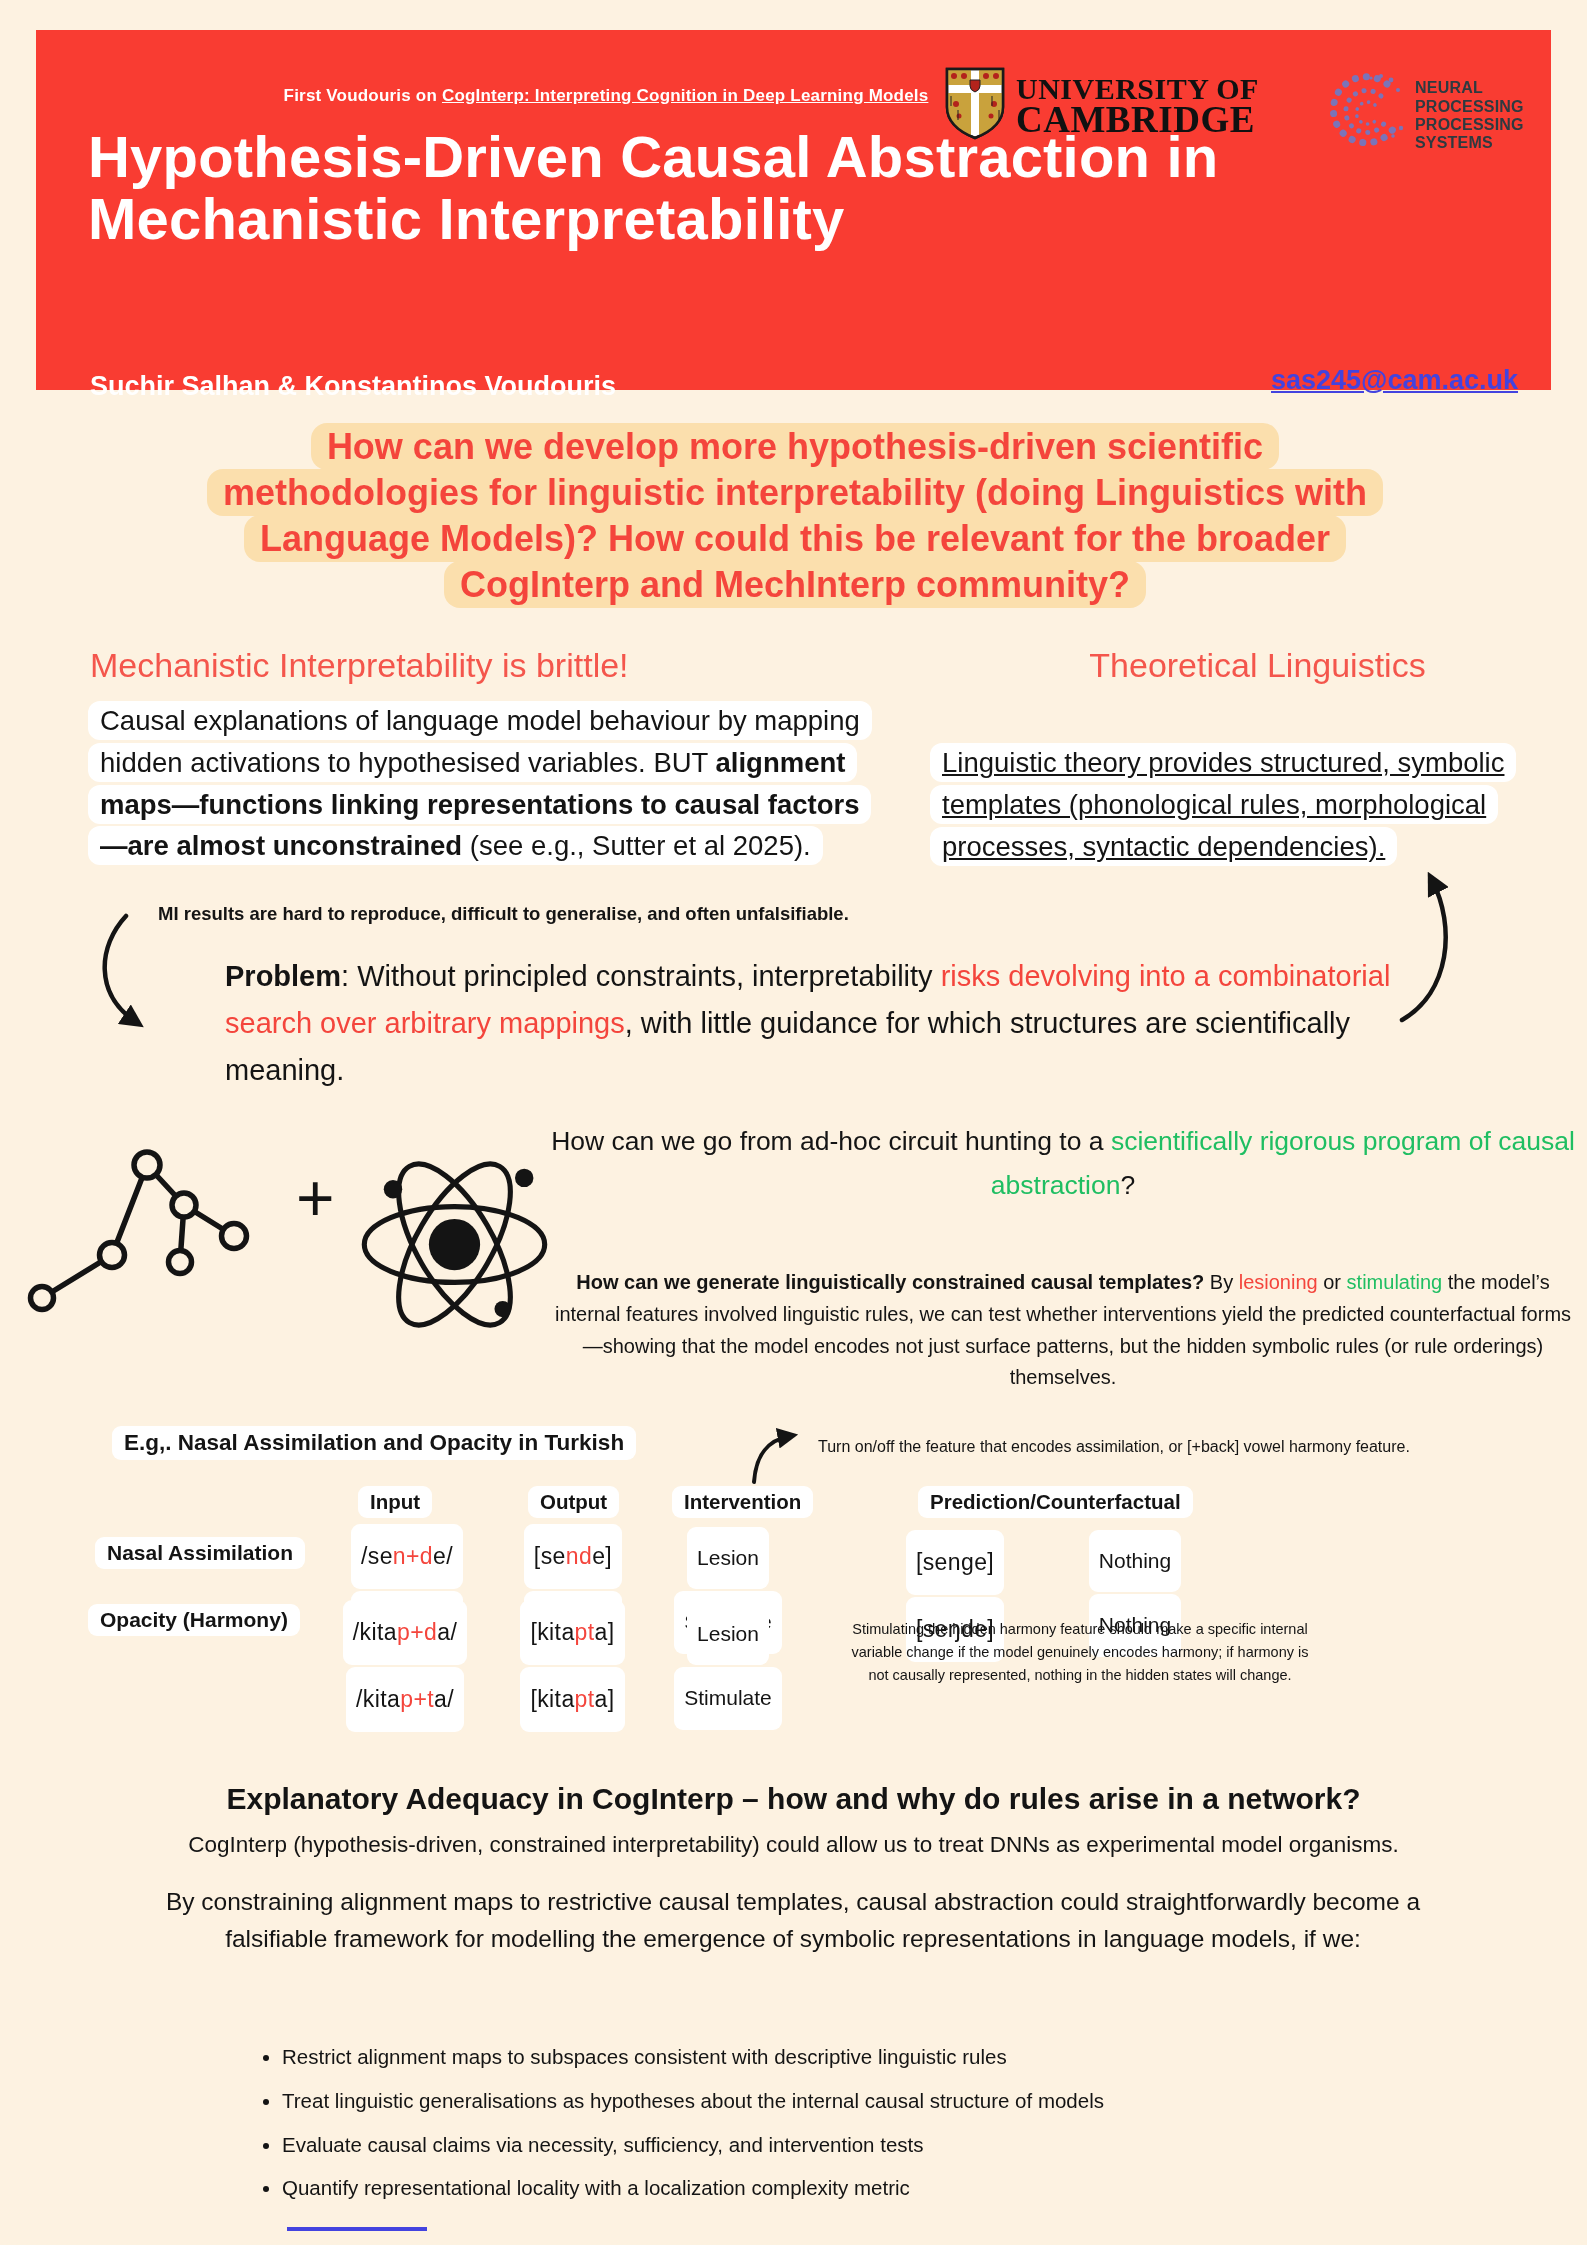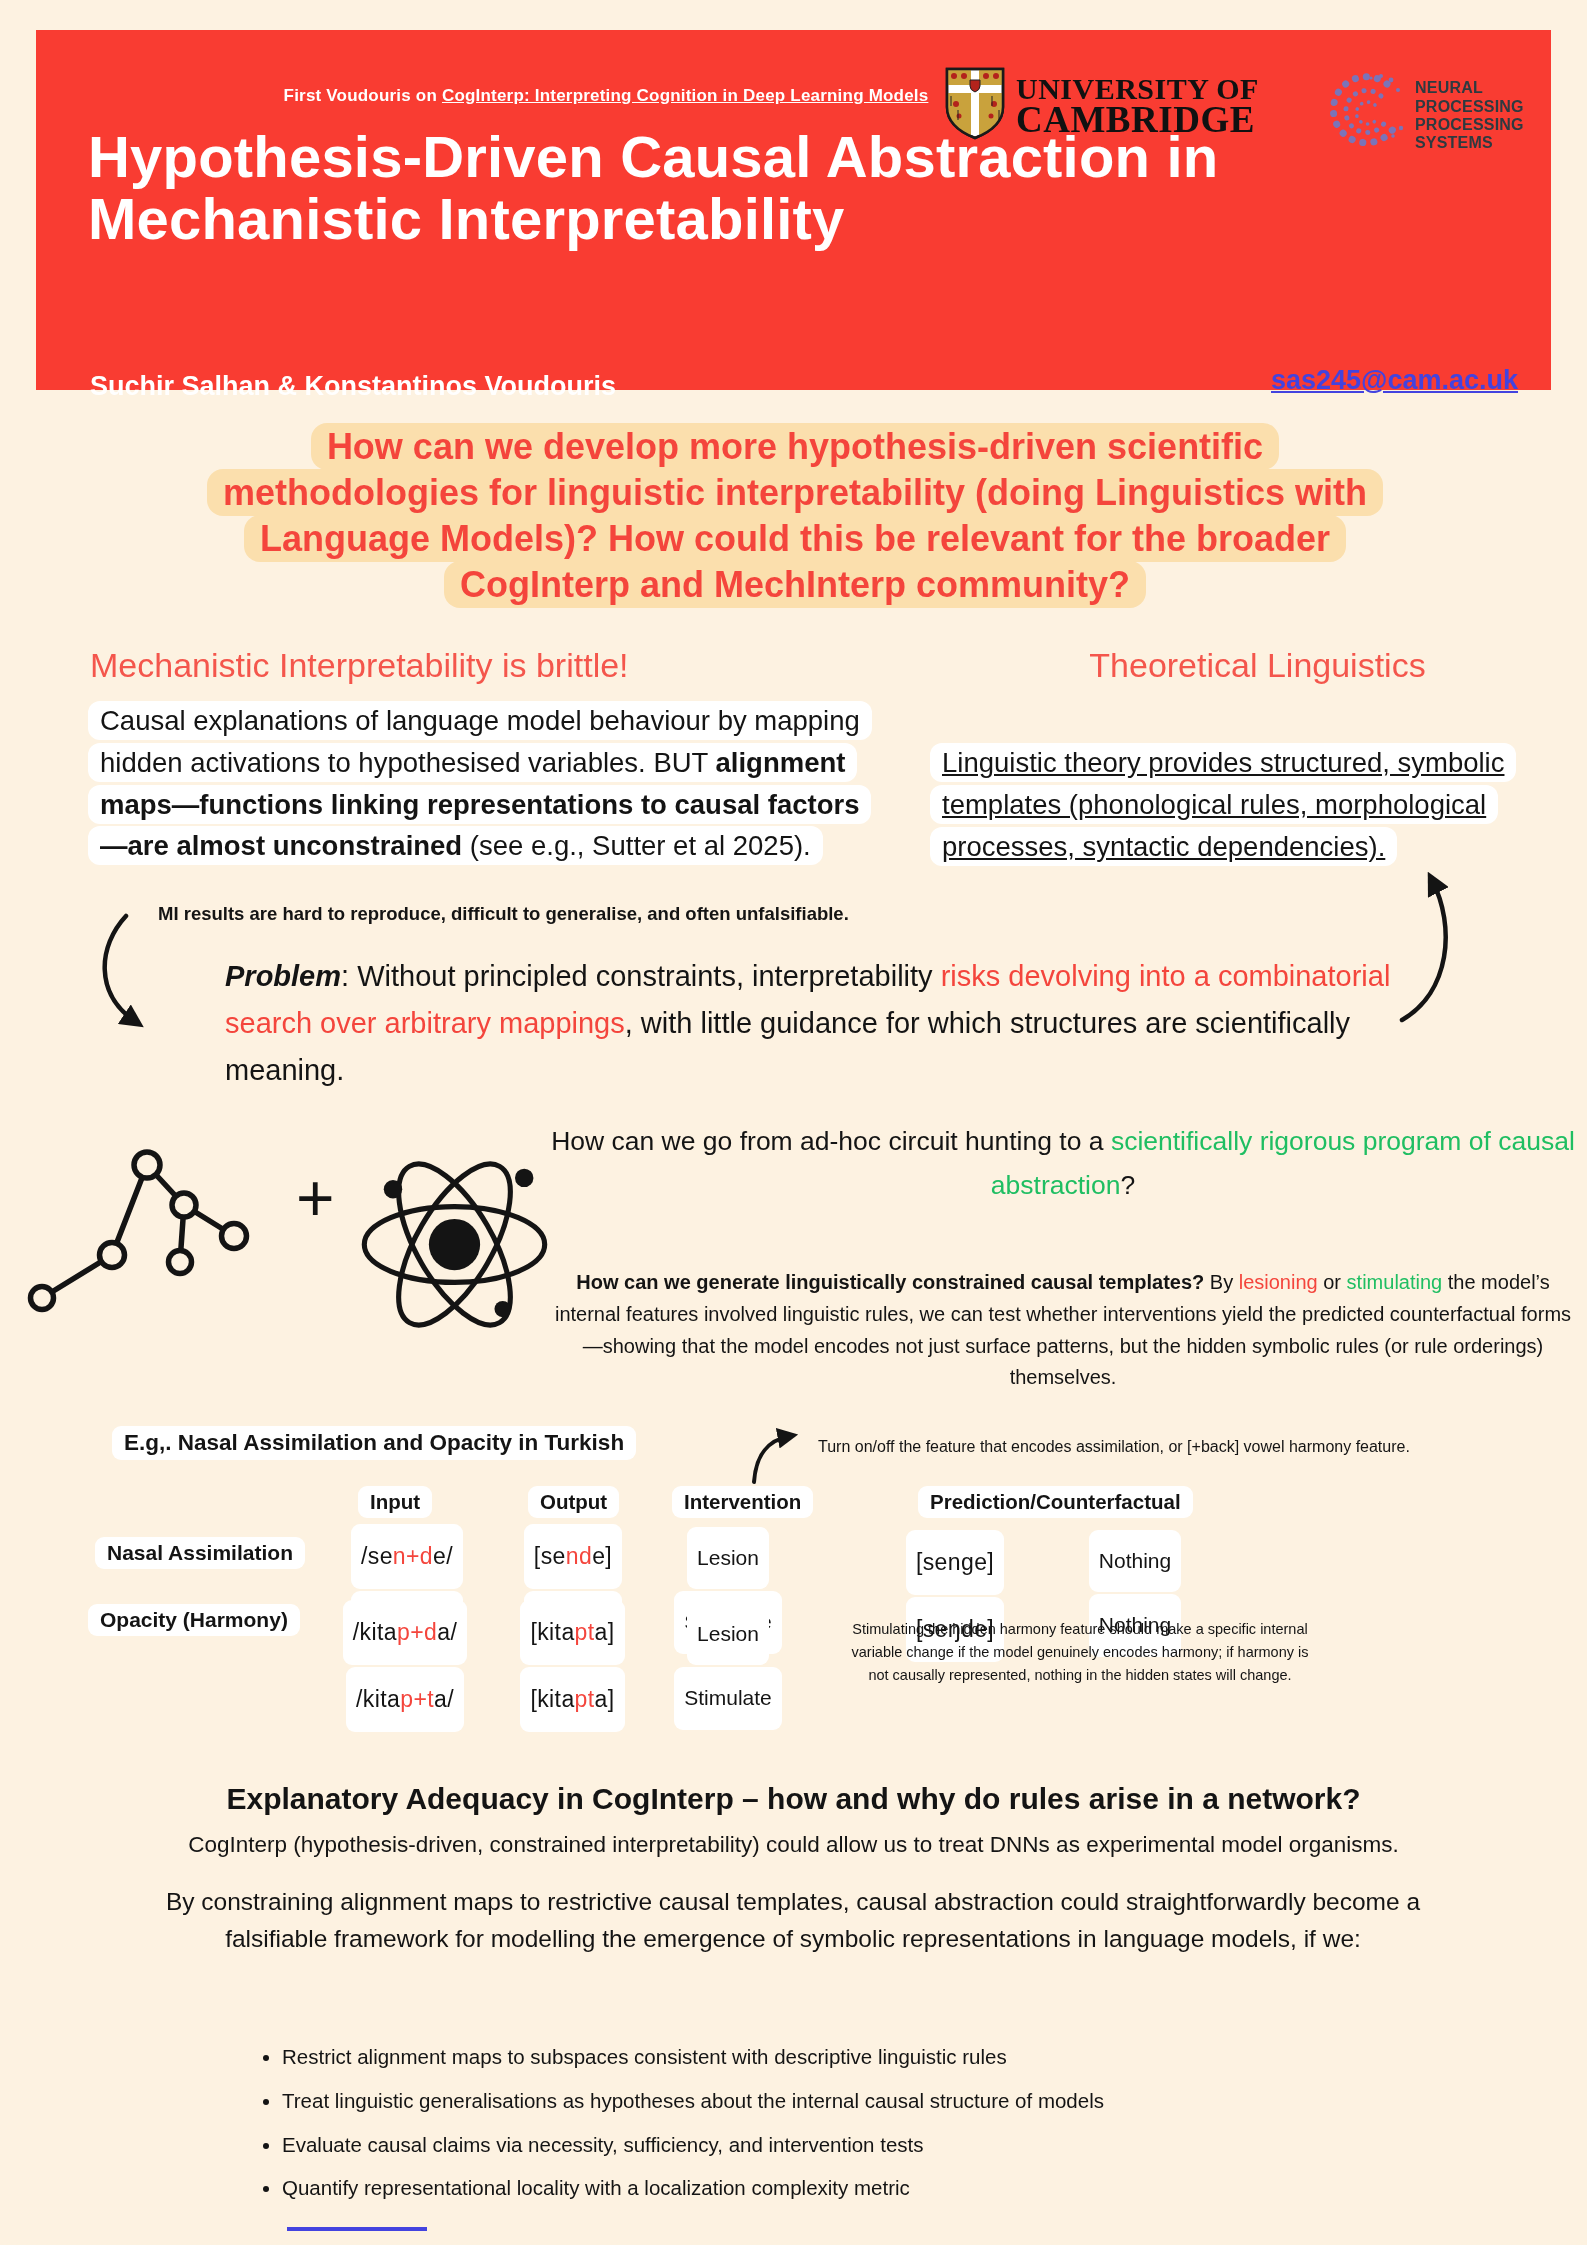--- a/index.html
+++ b/index.html
@@ -40,21 +40,21 @@
   .col-heading.left{left:90px;top:646px;}
   .col-heading.right{left:985px;top:646px;width:545px;text-align:center;}
   .body-box{position:absolute;font-size:27.5px;line-height:1.52;color:var(--ink);}
   .body-box .hl{background:#fff;border-radius:12px;padding:4px 12px;box-decoration-break:clone;-webkit-box-decoration-break:clone;}
   .body-box.left{left:88px;top:700px;width:775px;}
   .body-box.right{left:930px;top:742px;width:600px;text-decoration:underline;}
   .footnote{position:absolute;left:158px;top:903px;font-size:18.5px;font-weight:700;}
 
   
   .problem{position:absolute;left:225px;top:953px;width:1200px;font-size:29px;line-height:1.62;}
-  .problem b{font-weight:700;font-style:italic;}
+  .problem b{font-weight:700;}
   .red-span{color:var(--red-text);}
   .green-span{color:var(--green);}
 
   .arrow-svg{position:absolute;}
 
   
   .plus-sign{position:absolute;left:296px;top:1160px;font-size:66px;font-weight:300;color:var(--ink);}
   .rq{position:absolute;left:548px;top:1120px;width:1030px;text-align:center;}
   .rq-q1{font-size:26.5px;font-weight:400;line-height:1.65;}
   .rq-q2{margin-top:60px;font-size:20px;line-height:1.58;}

